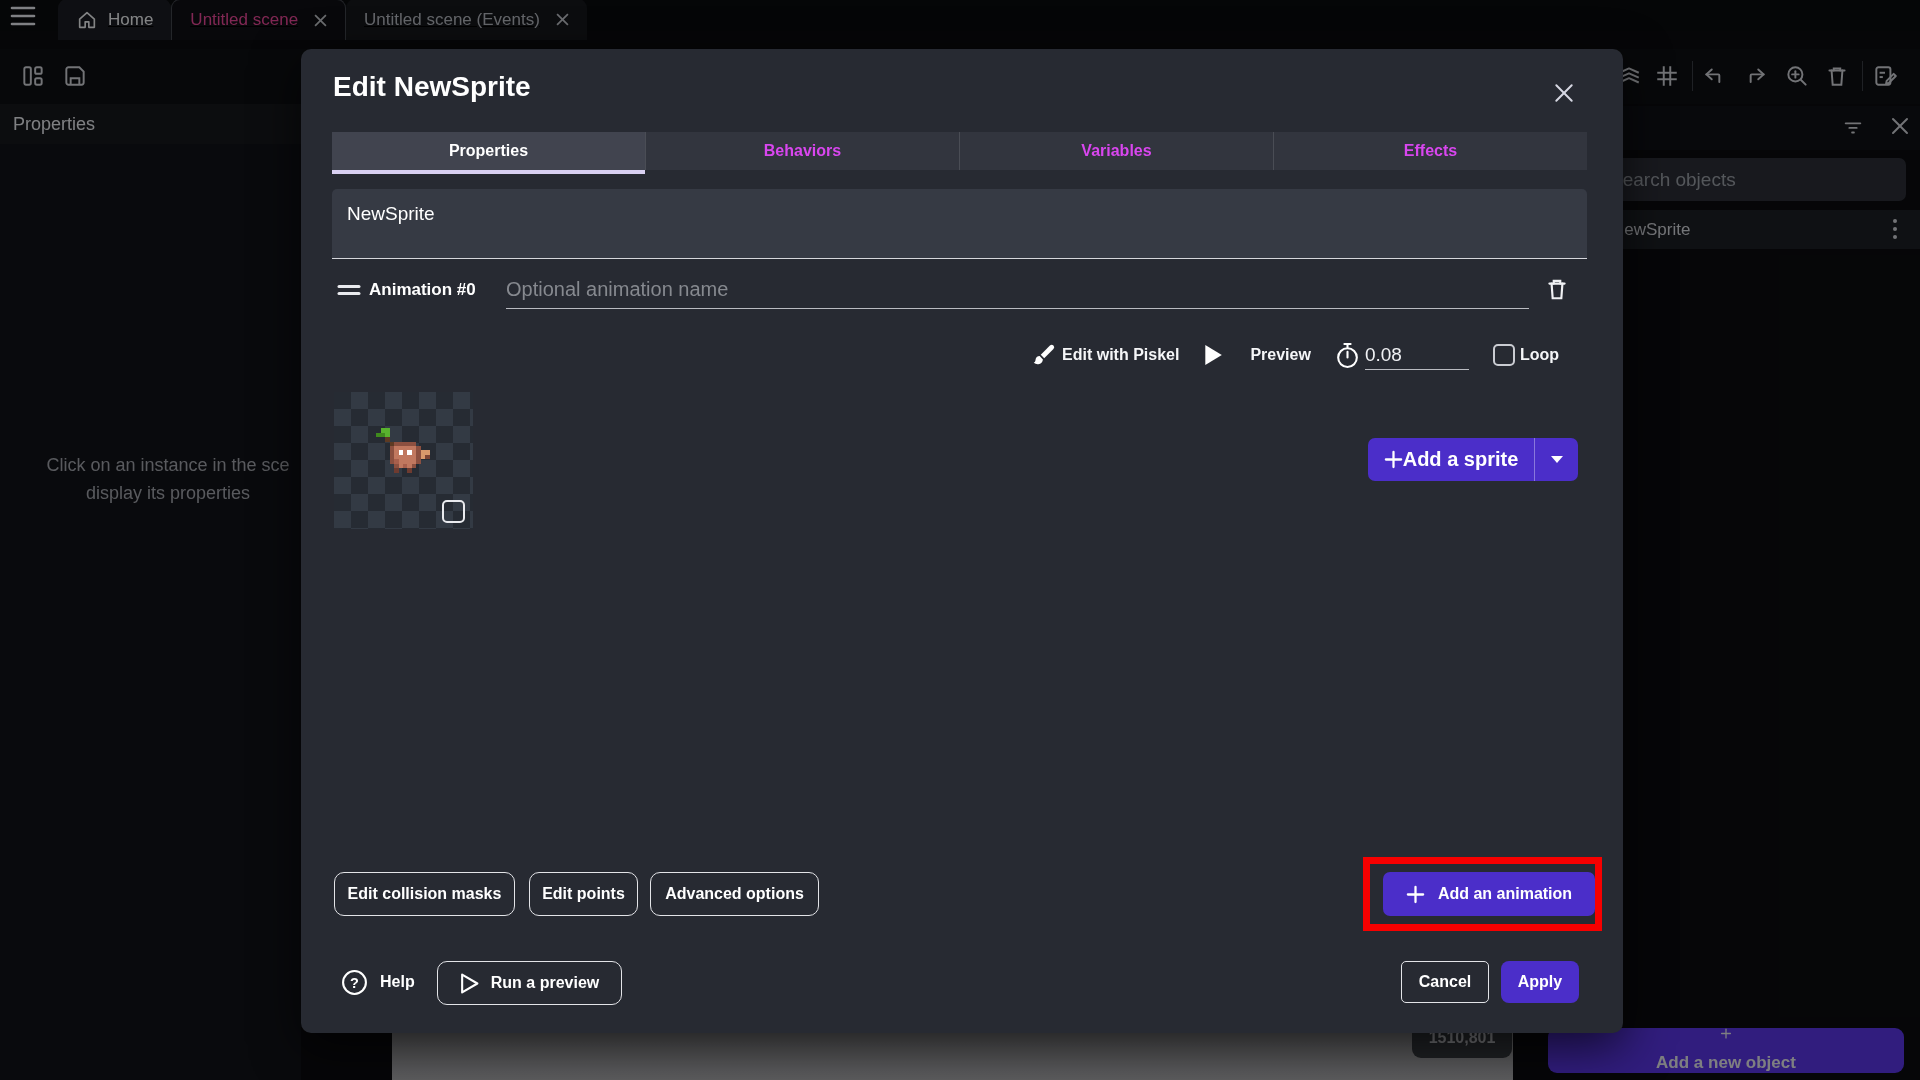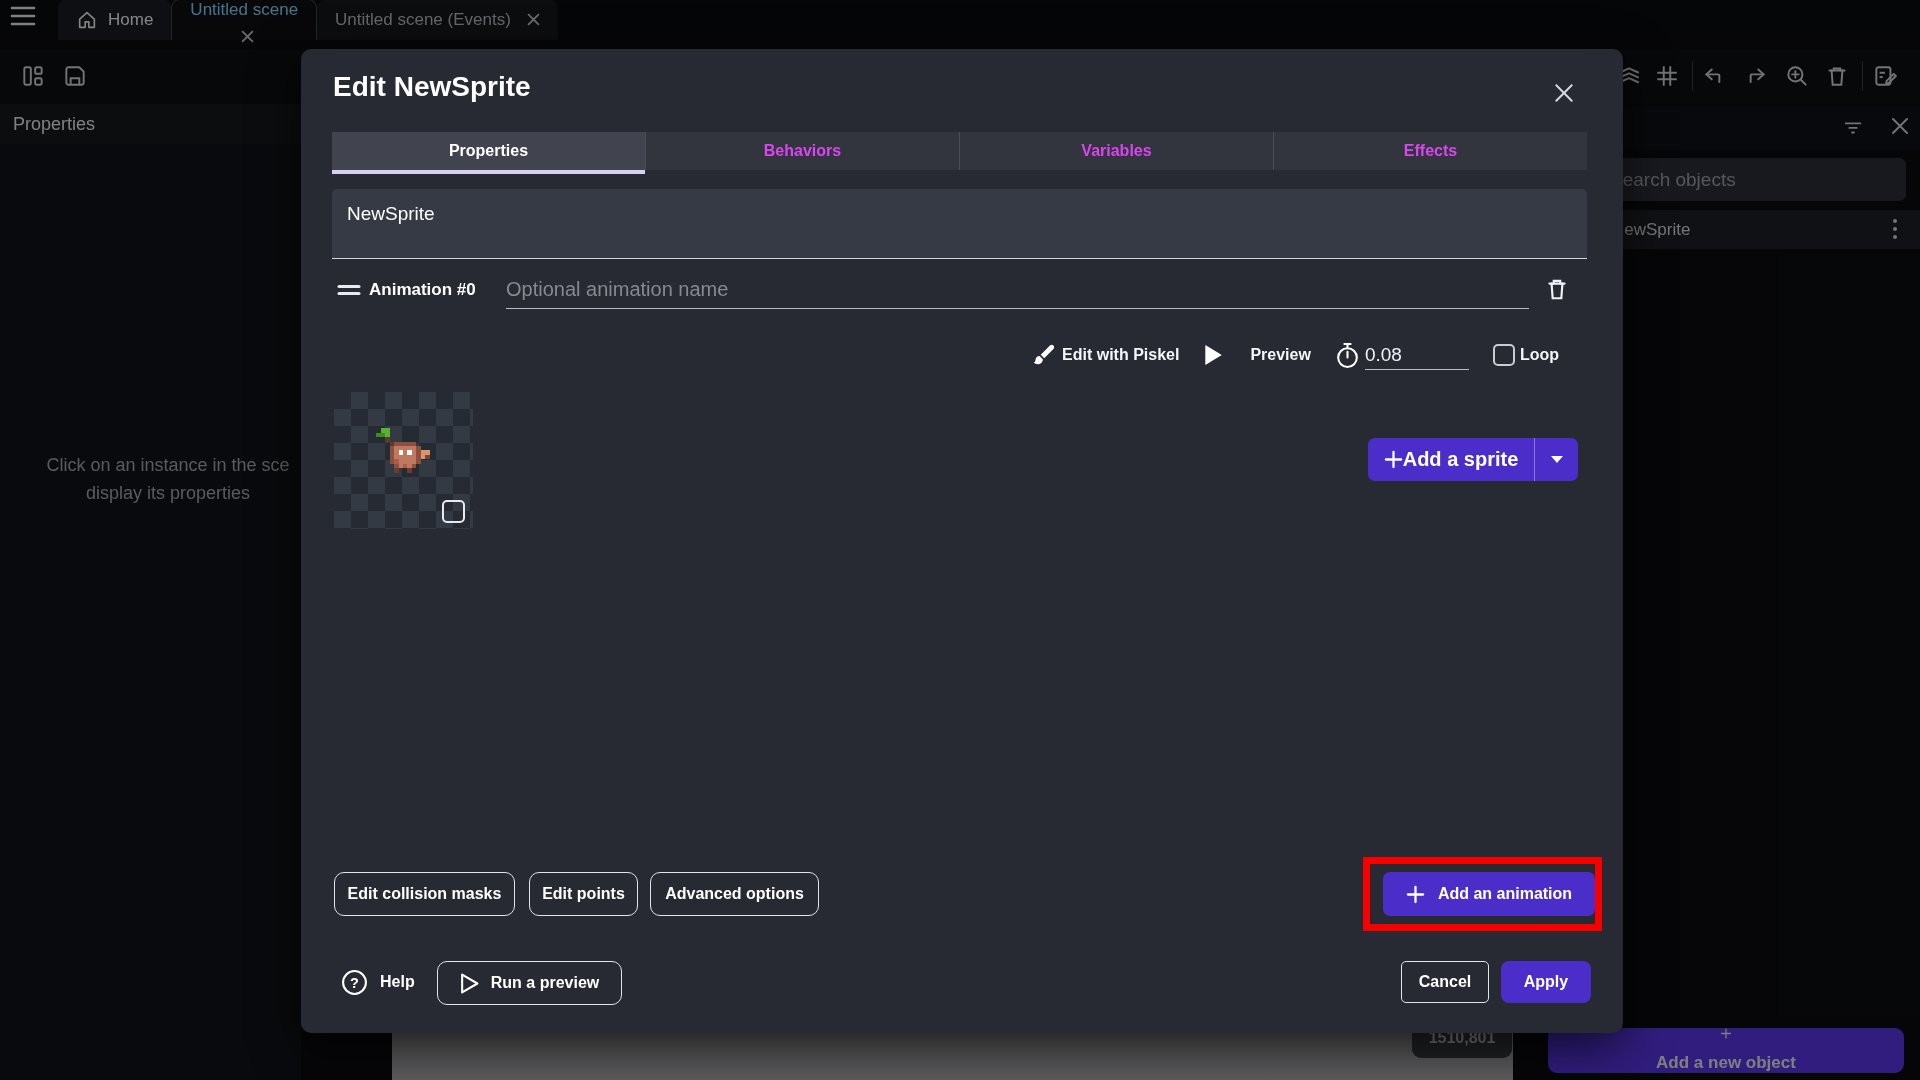--- a/index.html
+++ b/index.html
@@ -4,27 +4,27 @@
 <style>
   * { margin:0; padding:0; box-sizing:border-box; }
   html,body { width:1920px; height:1080px; overflow:hidden; background:#0b0c0f;
     font-family:"Liberation Sans", sans-serif; }
   svg { display:block; }
 
   
   #app { position:absolute; inset:0; width:1920px; height:1080px; background:#0b0c0f; z-index:1; }
 
   .tabbar { position:absolute; left:0; top:0; width:1920px; height:31px; background:#0a0b0e;
-    display:flex; align-items:center; }
+    display:flex; align-items:center;text-decoration:underline; }
   .hamburger { width:46px; height:49px; display:flex; align-items:center; justify-content:center;
     color:#e8eaee; cursor:pointer; }
   .tab { height:41px; margin-top:8px; display:flex; align-items:center; gap:10px;
     padding:0 18px; font-size:17px; border-radius:9px 9px 0 0; color:#c9ccd2; }
   .tab-home { background:#1b1d23; color:#eef0f3; margin-left:12px; }
-  .tab-current { background:#0f1014; border:1px solid #42454d; border-bottom:none; color:#7dd3fc;flex-direction:column; }
+  .tab-current { background:#0f1014; border:1px solid #42454d; border-bottom:none; color:#ec4899; }
   .tab-dim { background:#16181d; color:#b7bac1; }
   .tab .closex { color:#c3c6cc; margin-left:6px; display:flex; }
 
   .toolbar-row { position:absolute; left:0; top:49px; width:1920px; height:55px; background:#0e0f13; }
   .tool-ic { position:absolute; top:14px; color:#cfd2d8; }
   .tb-divider { position:absolute; top:12px; width:1px; height:30px; background:#3a3d44; }
 
   .left-panel-header { position:absolute; left:0; top:104px; width:310px; height:40px;
     background:#17181d; color:#e7e9ed; font-size:18px; line-height:40px; padding-left:13px; }
   .left-panel-body { position:absolute; left:0; top:144px; width:301px; height:936px; background:#121318; }
@@ -115,21 +115,21 @@
   .add-anim-btn { position:absolute; left:13px; top:8px; width:212px; height:44px; background:#4b2ec9;
     border:none; border-radius:7px; color:#ffffff; font-weight:bold; font-size:16px;
     display:flex; align-items:center; justify-content:center; gap:13px; cursor:pointer;
     font-family:"Liberation Sans",sans-serif; }
 
   .footer-help { position:absolute; left:40px; top:912px; height:42px; display:flex; align-items:center;
     gap:12px; color:#ffffff; cursor:pointer; }
   .footer-help .lbl { font-size:16px; font-weight:bold; }
   .run-preview { left:136px; top:912px; width:185px; }
   .cancel-btn { left:1100px; top:912px; width:88px; height:42px; border-radius:5px; }
-  .apply-btn { position:absolute; left:1200px; top:912px; width:90px; height:42px; background:#4b2ec9;
+  .apply-btn { position:absolute; left:1200px; top:912px; width:78px; height:42px; background:#4b2ec9;
     border:none; border-radius:8px; color:#ffffff; font-weight:bold; font-size:16px; cursor:pointer;
     font-family:"Liberation Sans",sans-serif; }
 </style>
 </head>
 <body>
 
 <div id="app">
 
   <div class="tabbar">
     <div class="hamburger">

